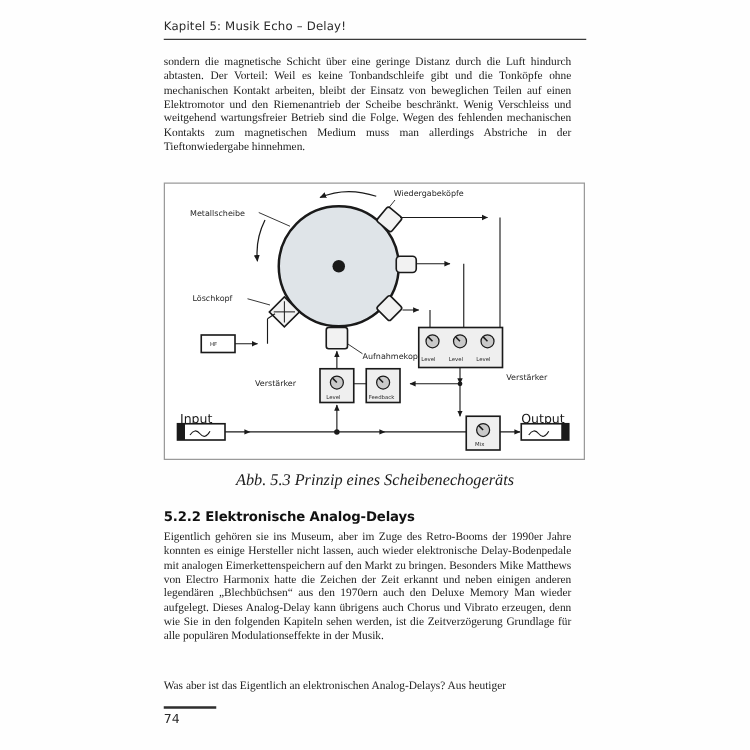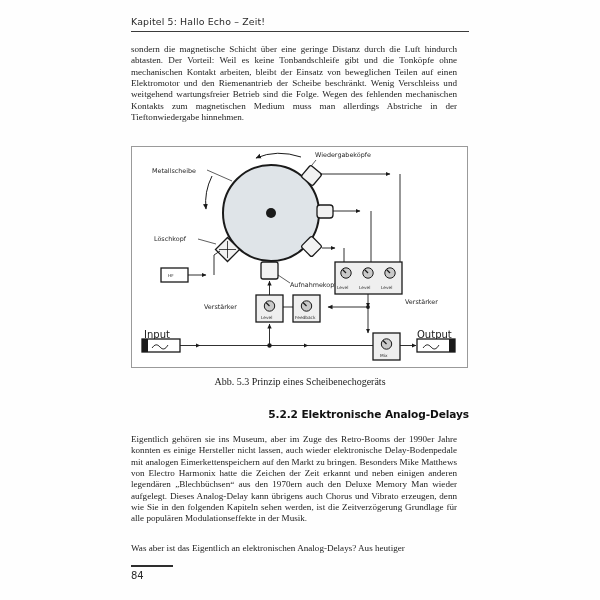--- a/index.html
+++ b/index.html
@@ -68,40 +68,40 @@
     box-sizing: border-box;
   }
   .figure-box svg { display: block; }
 
   .caption {
     position: absolute;
     left: 131px;
     top: 376px;
     width: 338px;
     text-align: center;
-    font-size: 10px;
+    font-style: italic;
+    font-size: 13px;
     color: #1c1c1c;
   }
 
   
   h2.sect {
     position: absolute;
     left: 131px;
     top: 408px;
     width: 338px;
     margin: 0;
     font-family: "DejaVu Sans", sans-serif;
     font-weight: bold;
     font-size: 10.6px;
     letter-spacing: -0.1px;
     color: #111111;
-    text-align: right;
-  }
-
-  .p2 { top: 434px; }
+  }
+
+  .p2 { top: 424px; }
   .p3 { top: 543px; }
 
   
   .folio {
     position: absolute;
     left: 131px;
     top: 565px;
     width: 120px;
   }
   .folio .folio-rule {
@@ -131,21 +131,21 @@
     font-size: 4.3px;
     fill: #2a2a2a;
   }
 </style>
 </head>
 <body>
 
 <div class="page">
 
   <div class="runhead">
-    <div class="rh-text">Kapitel 5: Hallo Echo – Zeit!</div>
+    <div class="rh-text">Kapitel 5: Musik Echo – Delay!</div>
     <div class="rh-rule"></div>
   </div>
 
   <div class="col p1">
     <p class="body">sondern die magnetische Schicht über eine geringe Distanz durch die Luft hindurch abtasten. Der Vorteil: Weil es keine Tonbandschleife gibt und die Tonköpfe ohne mechanischen Kontakt arbeiten, bleibt der Einsatz von beweglichen Teilen auf einen Elektromotor und den Riemenantrieb der Scheibe beschränkt. Wenig Verschleiss und weitgehend wartungsfreier Betrieb sind die Folge. Wegen des fehlenden mechanischen Kontakts zum magnetischen Medium muss man allerdings Abstriche in der Tieftonwiedergabe hinnehmen.</p>
   </div>
 
   <div class="figure-box">
     <svg width="335" height="220" viewBox="0 0 335 220">
 
@@ -267,16 +267,16 @@
   <div class="col p2">
     <p class="body">Eigentlich gehören sie ins Museum, aber im Zuge des Retro-Booms der 1990er Jahre konnten es einige Hersteller nicht lassen, auch wieder elektronische Delay-Bodenpedale mit analogen Eimerkettenspeichern auf den Markt zu bringen. Besonders Mike Matthews von Electro Harmonix hatte die Zeichen der Zeit erkannt und neben einigen anderen legendären „Blechbüchsen“ aus den 1970ern auch den Deluxe Memory Man wieder aufgelegt. Dieses Analog-Delay kann übrigens auch Chorus und Vibrato erzeugen, denn wie Sie in den folgenden Kapiteln sehen werden, ist die Zeitverzögerung Grundlage für alle populären Modulationseffekte in der Musik.</p>
   </div>
 
   <div class="col p3">
     <p class="body">Was aber ist das Eigentlich an elektronischen Analog-Delays? Aus heutiger</p>
   </div>
 
   <div class="folio">
     <div class="folio-rule"></div>
-    <div class="folio-num">84</div>
+    <div class="folio-num">74</div>
   </div>
 
 </div>
 
 </body></html>

